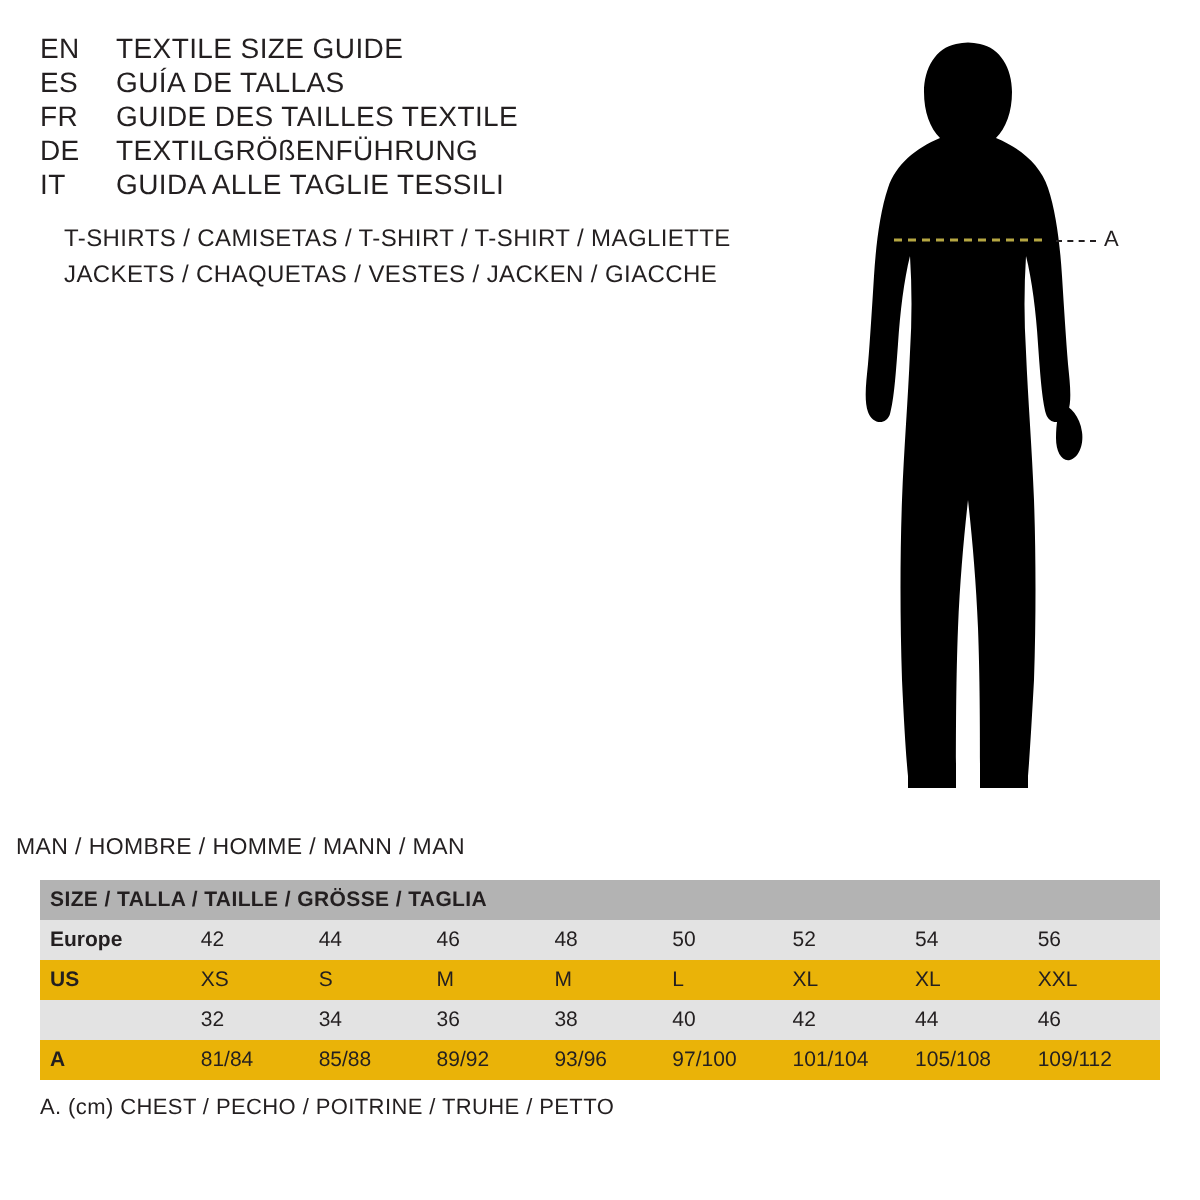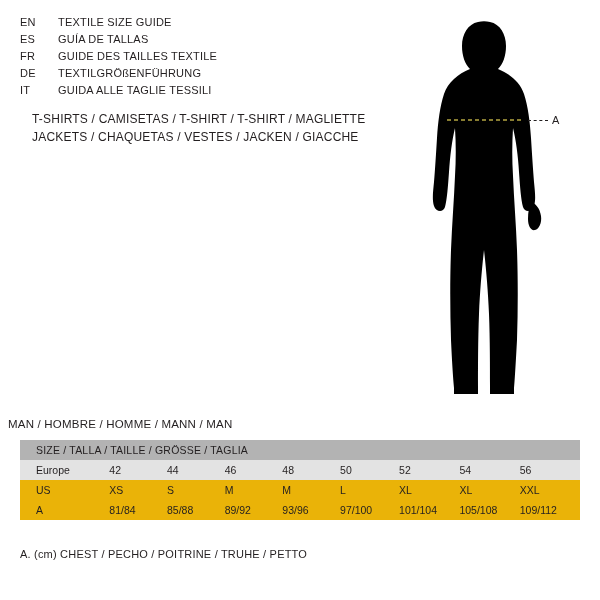--- a/index.html
+++ b/index.html
@@ -26,21 +26,21 @@
   .lang-block {
     position: absolute;
     left: 20px;
     top: 16px;
     width: 360px;
   }
   .lang-row {
     display: flex;
     align-items: baseline;
     height: 17px;
-    font-size: 11px;
+    font-size: 14px;
     letter-spacing: 0.2px;
   }
   .lang-code {
     width: 38px;
     flex: 0 0 38px;
     color: #231f20;
   }
   .lang-text {
     color: #231f20;
   }
@@ -106,21 +106,22 @@
   }
   table.size-table td,
   table.size-table th {
     padding: 3px 0 3px 0;
     text-align: left;
     font-weight: normal;
     height: 14px;
   }
   table.size-table .col-label {
     width: 85px;
-    padding-left: 16px;
+    padding-left: 5px;
+    font-weight: bold;
   }
   table.size-table .hdr-row td {
     background: #b3b3b3;
     letter-spacing: 0.2px;
   }
   table.size-table .row-light td {
     background: #e3e3e3;
     margin-top: 29px;
   }
   table.size-table .row-dark td {
@@ -242,20 +243,31 @@
         <td class="col-label">US</td>
         <td class="val">XS</td>
         <td class="val">S</td>
         <td class="val">M</td>
         <td class="val">M</td>
         <td class="val">L</td>
         <td class="val">XL</td>
         <td class="val">XL</td>
         <td class="val">XXL</td>
       </tr>
+      <tr class="row-light">
+        <td class="col-label"></td>
+        <td class="val">32</td>
+        <td class="val">34</td>
+        <td class="val">36</td>
+        <td class="val">38</td>
+        <td class="val">40</td>
+        <td class="val">42</td>
+        <td class="val">44</td>
+        <td class="val">46</td>
+      </tr>
       <tr class="row-dark">
         <td class="col-label">A</td>
         <td class="val">81/84</td>
         <td class="val">85/88</td>
         <td class="val">89/92</td>
         <td class="val">93/96</td>
         <td class="val">97/100</td>
         <td class="val">101/104</td>
         <td class="val">105/108</td>
         <td class="val">109/112</td>

